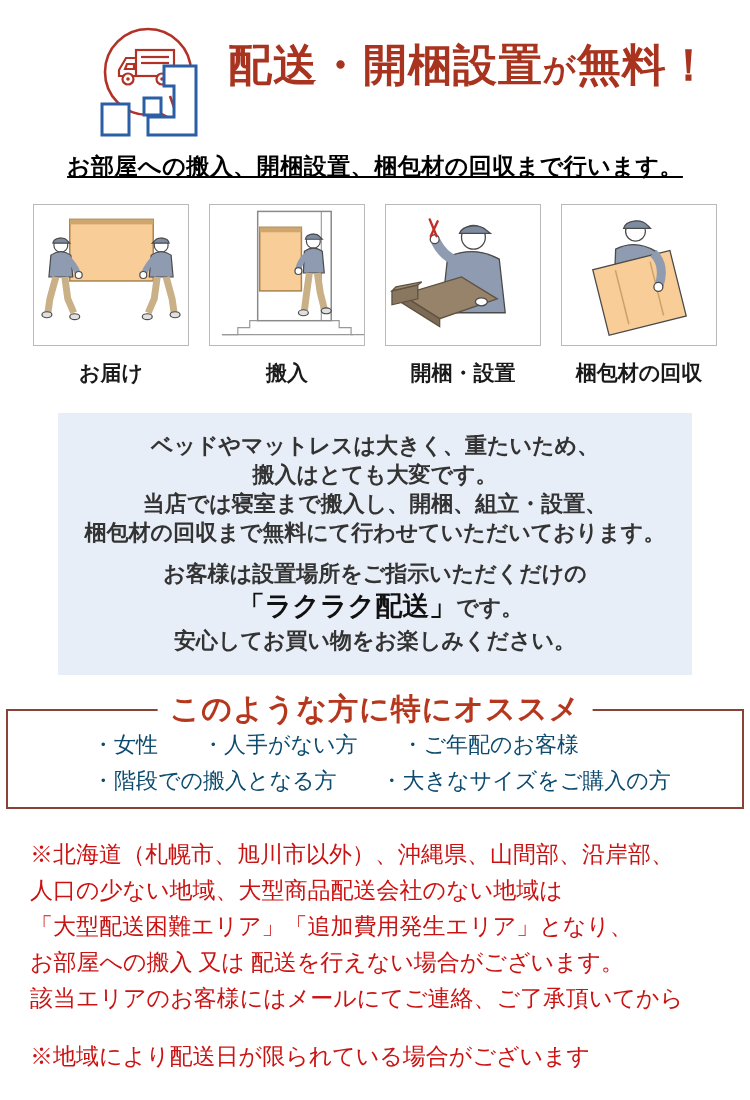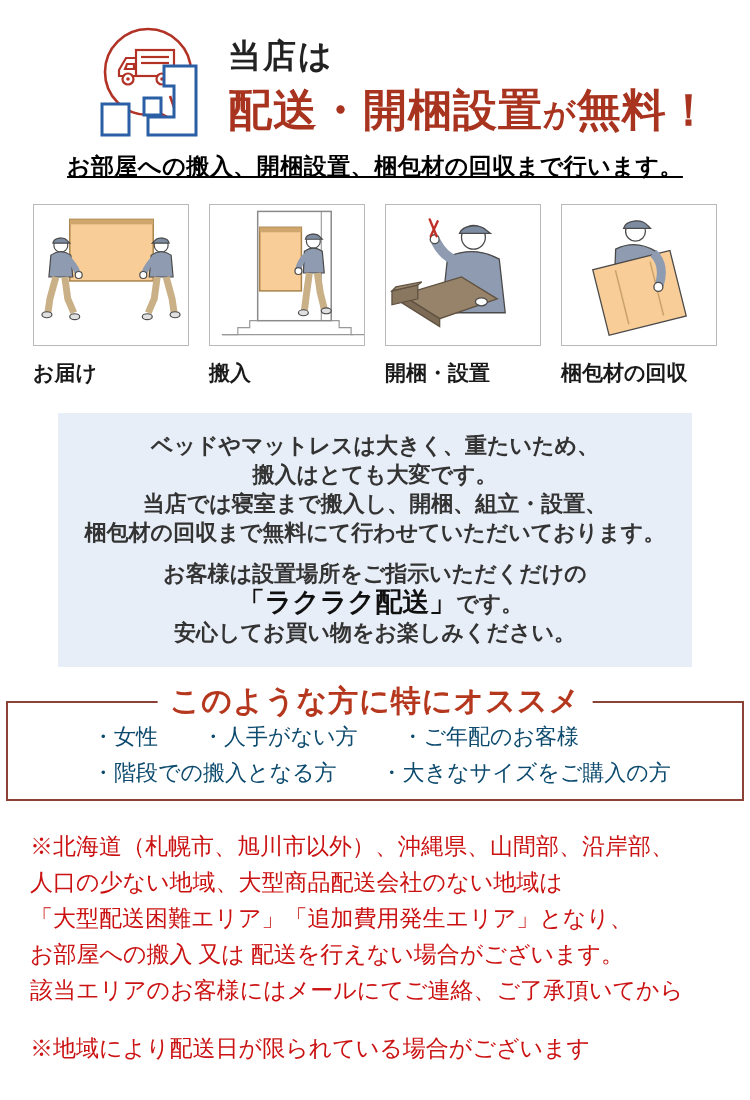--- a/index.html
+++ b/index.html
@@ -13,26 +13,26 @@
   .header-text { margin-left:16px; padding-top:8px; }
   .header-line1 { font-size:33px; font-weight:bold; color:#222; letter-spacing:2px; }
   .header-line2 { margin-top:2px; font-size:44px; font-weight:bold; color:#a8331f; letter-spacing:1px; white-space:nowrap;text-align:right; }
   .header-line2 .particle { font-size:32px; }
   .subtitle { margin-top:8px; text-align:center; font-size:23px; font-weight:bold; color:#000; letter-spacing:0.5px;text-decoration:underline; }
   
   .steps { display:flex; justify-content:center; gap:20px; margin-top:22px; }
   .step { width:156px; }
   .step-figure { height:142px; border:1px solid #b9b9b9; background:#fff; box-sizing:border-box; }
   .step-figure svg { width:100%; height:100%; display:block; }
-  .step-label { margin-top:13px; text-align:left; font-size:21px; font-weight:600; color:#1a1a1a; white-space:nowrap; }
+  .step-label { margin-top:13px; text-align:center; font-size:21px; font-weight:600; color:#1a1a1a; white-space:nowrap; }
   
   .info-box { width:634px; margin:26px auto 0; background:#e8eef7; padding:18px 0 20px; text-align:center; }
   .info-line { font-size:22px; font-weight:600; color:#333; line-height:29px; }
   .info-gap { height:12px; }
-  .rakuraku-line { line-height:28px;padding-left:11px; }
+  .rakuraku-line { line-height:36px;padding-left:11px; }
   .rakuraku { font-size:27px; font-weight:bold; color:#111; }
   .rakuraku-suffix { font-size:22px; font-weight:600; color:#333; }
   
   .recommend { position:relative; width:738px; box-sizing:border-box; margin:34px auto 0;
     border:2px solid #8a4236; padding:16px 8px 8px 84px; }
   .recommend-title { position:absolute; top:-22px; left:50%; transform:translateX(-50%);
     background:#fff; padding:0 12px; font-size:30px; font-weight:bold; color:#b5371d;
     white-space:nowrap; letter-spacing:1px; }
   .recommend-row { font-size:22px; font-weight:400; color:#0c4a6e; line-height:36px; white-space:nowrap; }
   
@@ -61,21 +61,20 @@
       <circle cx="72" cy="53" r="5.5" fill="#fff" stroke="#b23226" stroke-width="2.2"></circle>
       <circle cx="72" cy="53" r="1.8" fill="#b23226"></circle>
       <g fill="#fff" stroke="#2a5fa5" stroke-width="3" stroke-linejoin="miter">
         <path d="M58,109 V91 H84 V60 H74 V40 H106 V109 Z"></path>
         <rect x="12" y="78" width="27" height="31"></rect>
         <rect x="54" y="72" width="17" height="17"></rect>
       </g>
     </svg>
   </div>
   <div class="header-text">
-    <div class="header-line1">当店は</div>
     <div class="header-line2">
       <span>配送・開梱設置</span><span class="particle">が</span><span>無料！</span>
     </div>
   </div>
 </div>
 <div class="subtitle">お部屋への搬入、開梱設置、梱包材の回収まで行います。</div>
 
 <div class="steps">
 
   <div class="step">

